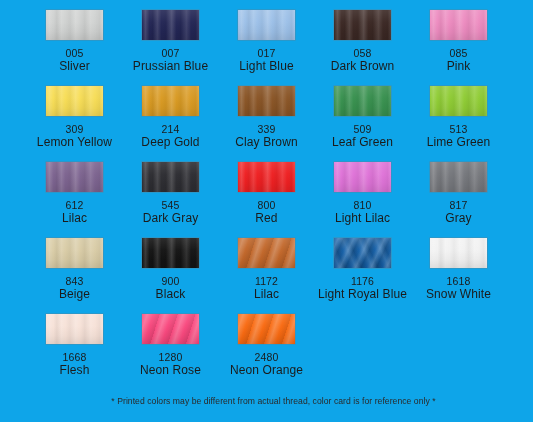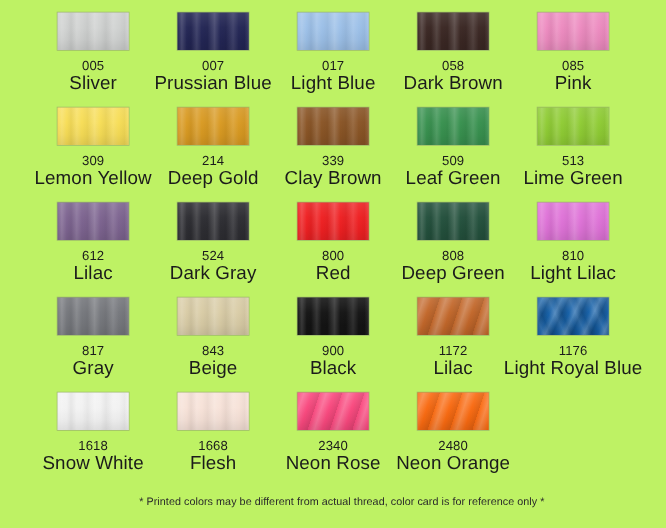--- a/index.html
+++ b/index.html
@@ -10,21 +10,21 @@
     width: 533px;
     height: 422px;
     background: #f9f9f7;
     font-family: "Liberation Sans", sans-serif;
     overflow: hidden;
   }
   #card {
     position: relative;
     width: 533px;
     height: 422px;
-    background: #bef264;
+    background: #0ea5e9;
     box-sizing: border-box;
     text-decoration: underline;
   }
   #grid {
     position: absolute;
     left: 0;
     top: 6px;
     width: 533px;
     display: grid;
     grid-template-columns: repeat(5, 96px);
@@ -104,21 +104,21 @@
         rgba(255,255,255,0.00) 15px);
   }
   .code {
     margin-top: 7px;
     font-size: 10.5px;
     color: #1b1b1b;
     line-height: 13px;
     letter-spacing: 0.1px;
   }
   .cname {
-    font-size: 15px;
+    font-size: 12px;
     color: #1b1b1b;
     line-height: 13px;
     letter-spacing: 0.1px;
     white-space: nowrap;
   }
   #footer {
     position: absolute;
     left: 0;
     right: 0;
     top: 396px;
@@ -245,45 +245,35 @@
         <div class="code">612</div>
         <div class="cname">Lilac</div>
       </div>
       <div class="cell">
         <div class="swatch-wrap">
           <div class="swatch" style="background-color: rgb(46, 46, 51);">
             <div class="streaks"></div>
             <div class="shade"></div>
           </div>
         </div>
-        <div class="code">524</div>
+        <div class="code">545</div>
         <div class="cname">Dark Gray</div>
       </div>
       <div class="cell">
         <div class="swatch-wrap">
           <div class="swatch" style="background-color: rgb(239, 32, 34);">
             <div class="streaks"></div>
             <div class="shade"></div>
           </div>
         </div>
         <div class="code">800</div>
         <div class="cname">Red</div>
       </div>
       <div class="cell">
         <div class="swatch-wrap">
-          <div class="swatch" style="background-color: rgb(36, 81, 61);">
-            <div class="streaks"></div>
-            <div class="shade"></div>
-          </div>
-        </div>
-        <div class="code">808</div>
-        <div class="cname">Deep Green</div>
-      </div>
-      <div class="cell">
-        <div class="swatch-wrap">
           <div class="swatch" style="background-color: rgb(223, 115, 216);">
             <div class="streaks"></div>
             <div class="shade"></div>
           </div>
         </div>
         <div class="code">810</div>
         <div class="cname">Light Lilac</div>
       </div>
       <div class="cell">
         <div class="swatch-wrap">
@@ -355,21 +345,21 @@
         <div class="code">1668</div>
         <div class="cname">Flesh</div>
       </div>
       <div class="cell">
         <div class="swatch-wrap">
           <div class="swatch tex-wave" style="background-color: rgb(249, 72, 126);">
             <div class="streaks"></div>
             <div class="shade"></div>
           </div>
         </div>
-        <div class="code">2340</div>
+        <div class="code">1280</div>
         <div class="cname">Neon Rose</div>
       </div>
       <div class="cell">
         <div class="swatch-wrap">
           <div class="swatch tex-wave" style="background-color: rgb(249, 106, 17);">
             <div class="streaks"></div>
             <div class="shade"></div>
           </div>
         </div>
         <div class="code">2480</div>

